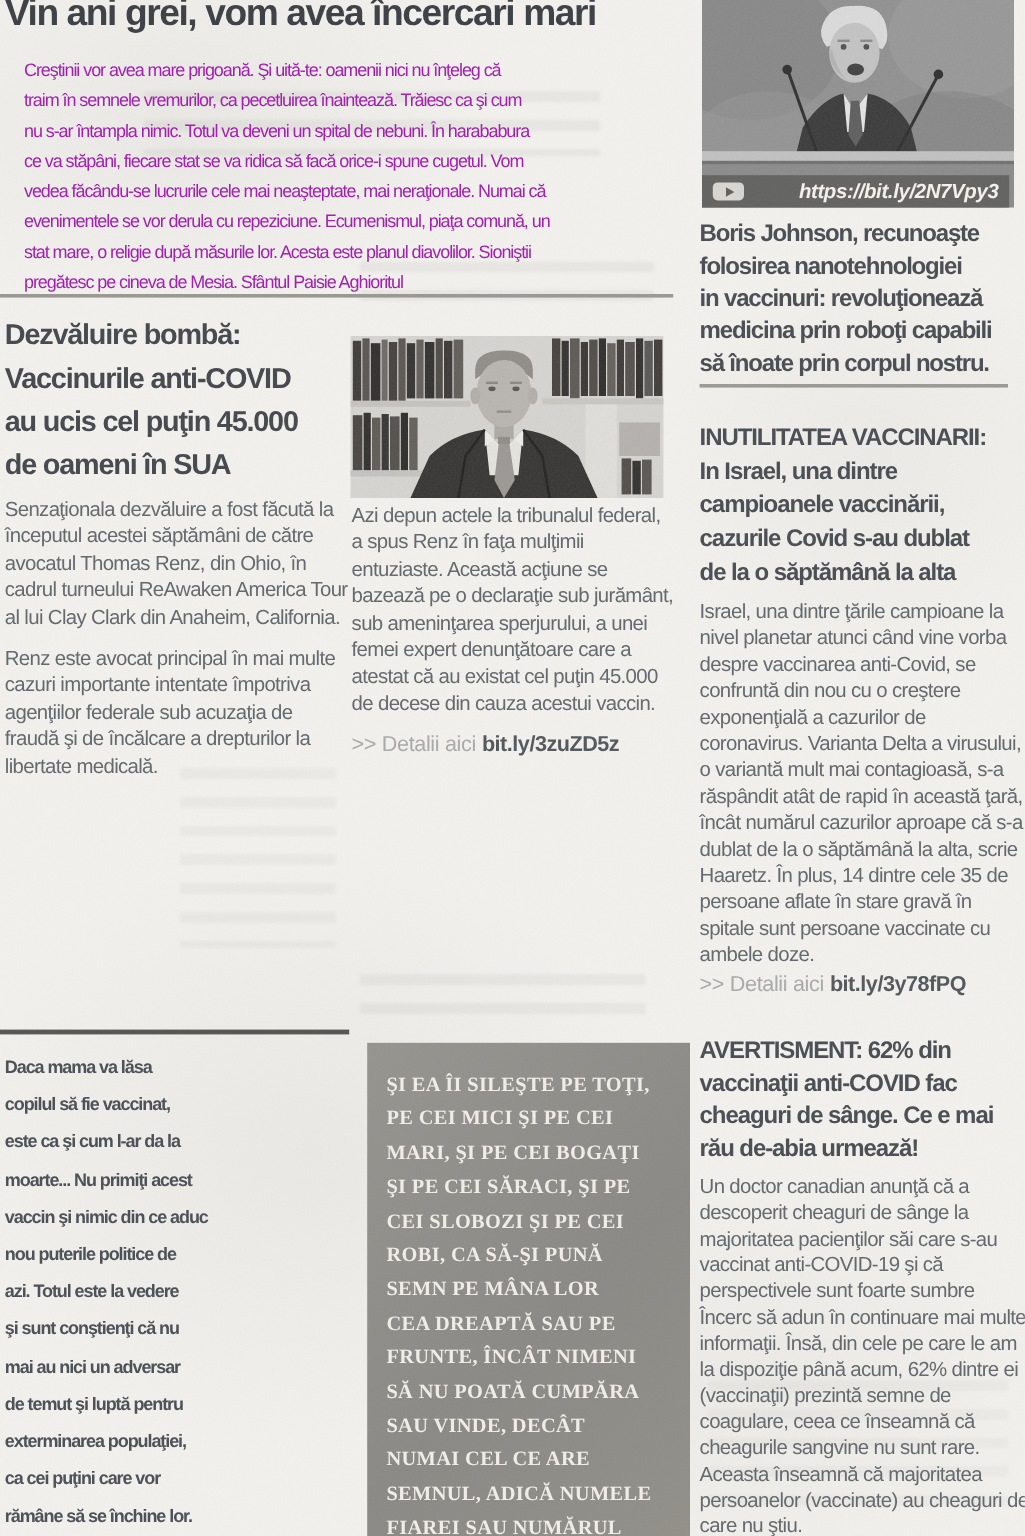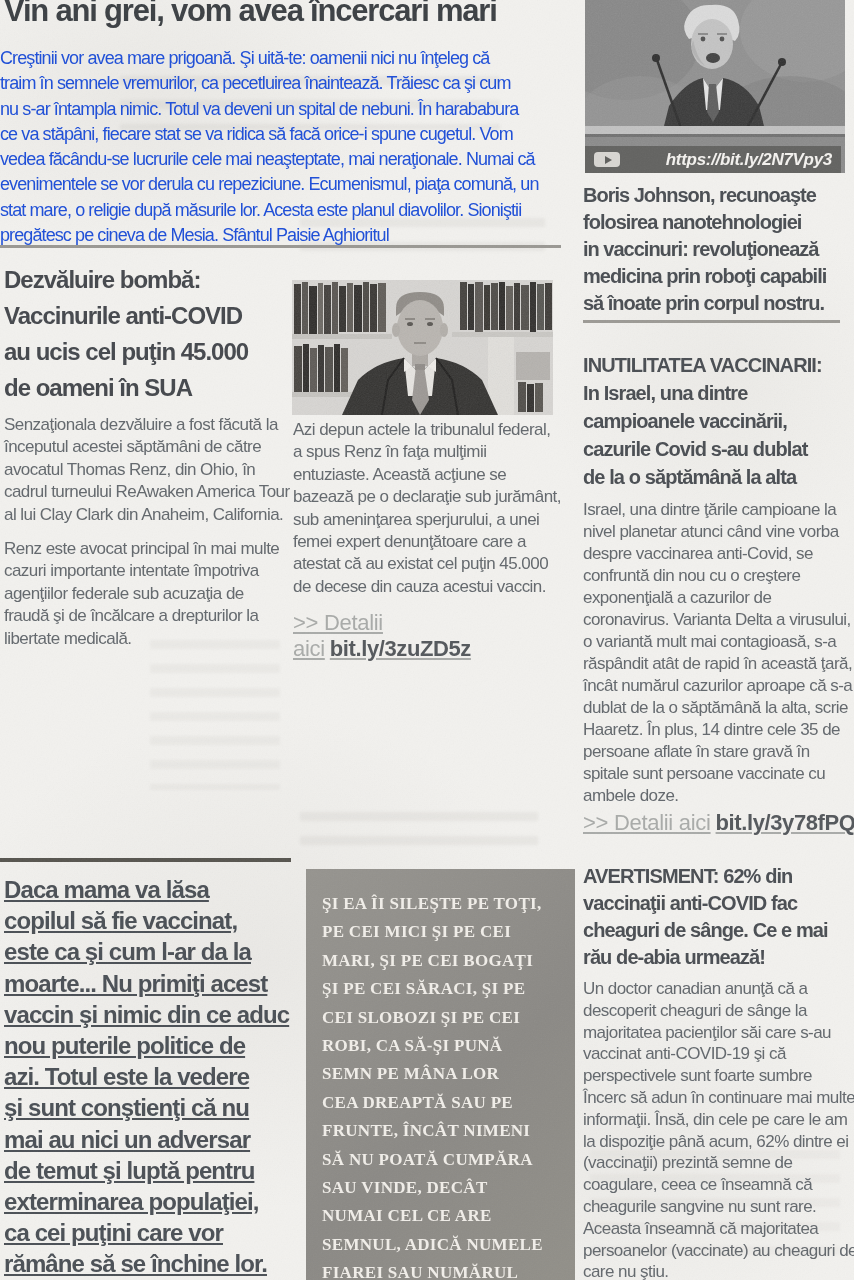--- a/index.html
+++ b/index.html
@@ -15,40 +15,40 @@
   }
   .abs{position:absolute;}
   .z{z-index:2;}
   .preline{white-space:pre-line;}
   
   .ghost{position:absolute;z-index:0;opacity:.5;filter:blur(1.4px);
     background:repeating-linear-gradient(180deg, rgba(138,135,129,.20) 0 9px, transparent 9px 24px);}
   
   .lead-h{left:4px;top:-6px;width:580px;font-size:31px;line-height:1.12;font-weight:700;
     letter-spacing:-1.2px;color:#3c4044;}
-  .lead-b{left:0;top:46px;width:592px;font-size:18px;line-height:25.3px;letter-spacing:-0.9px;color:#1d4ed8;}
+  .lead-b{left:20px;top:46px;width:592px;font-size:15px;line-height:25.3px;letter-spacing:-0.9px;color:#a21caf;}
   .col-h{font-weight:700;color:#4a4e53;font-size:20px;line-height:28px;letter-spacing:-0.9px;margin:0 0 8px 0;}
   .body-t{font-size:17px;line-height:22.4px;letter-spacing:-0.55px;color:#63686d;margin:0 0 12px 0;}
   .tight{line-height:22px;}
-  .lnk{font-size:22px;letter-spacing:-0.3px;color:#a9aba9;margin-top:3px;text-decoration:underline;}
+  .lnk{font-size:18px;letter-spacing:-0.3px;color:#a9aba9;margin-top:3px;}
   .lnk .url{font-weight:700;color:#54585c;margin-left:5px;letter-spacing:-0.4px;}
   
   .rule{position:absolute;z-index:2;}
   
   .thumb{left:585px;top:0;width:256px;height:173px;z-index:2;}
   .vbar{position:absolute;left:0;right:0;bottom:0;height:27px;background:rgba(97,97,95,.94);
     display:flex;align-items:center;padding:0 9px;box-sizing:border-box;}
   .play{width:26px;height:15px;background:#d8d6d2;border-radius:4px;display:flex;
     align-items:center;justify-content:center;flex:0 0 auto;}
   .play-tri{width:0;height:0;border-top:4px solid transparent;border-bottom:4px solid transparent;
     border-left:7px solid #5f5f5d;margin-left:2px;}
   .vurl{margin-left:auto;color:#f4f2ef;font-weight:700;font-style:italic;font-size:17px;letter-spacing:-0.3px;}
   
-  .mother{left:4px;top:874px;width:290px;font-size:24px;line-height:31.2px;font-weight:700;
-    letter-spacing:-0.9px;color:#4b5056;margin:0;text-decoration:underline;}
+  .mother{left:4px;top:874px;width:290px;font-size:15px;line-height:31.2px;font-weight:700;
+    letter-spacing:-0.9px;color:#4b5056;margin:0;}
   .beast{left:290px;top:853px;width:269px;height:427px;box-sizing:border-box;
     padding:21px 4px 0 16px;margin:16px;
     background:linear-gradient(135deg,#96948f 0%,#8b8985 55%,#929089 100%);
     font-family:"Liberation Serif",serif;font-weight:700;font-size:17px;line-height:28.4px;
     letter-spacing:0.3px;color:#f1eee9;z-index:2;}
   .grain{position:absolute;left:0;top:0;width:854px;height:1280px;z-index:6;pointer-events:none;}
   h1,h2,p,figure,blockquote,aside{margin:0;padding:0;}
 </style>
 </head>
 <body>

